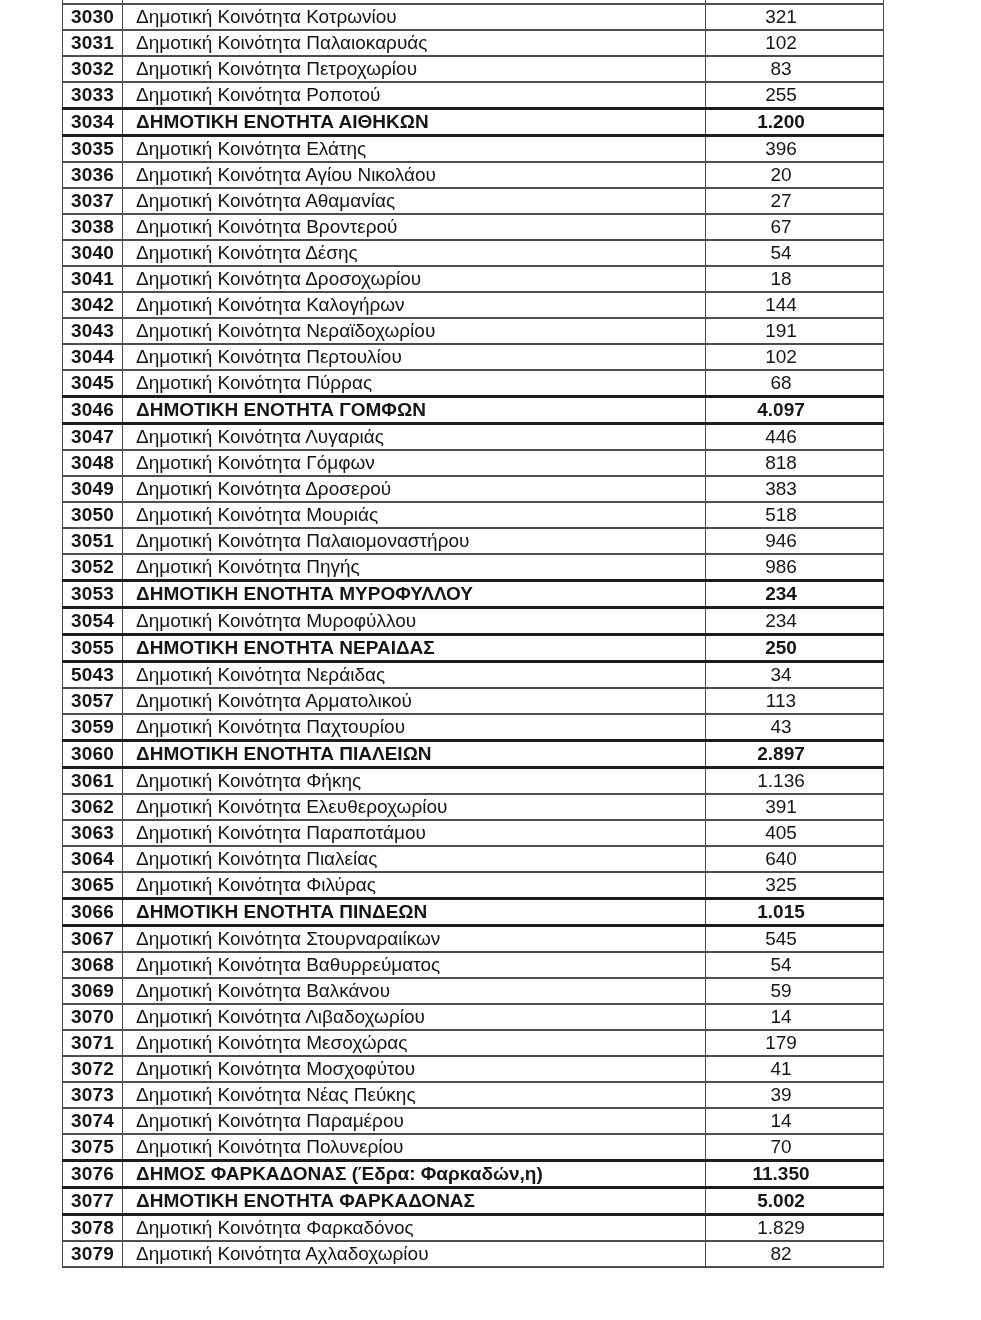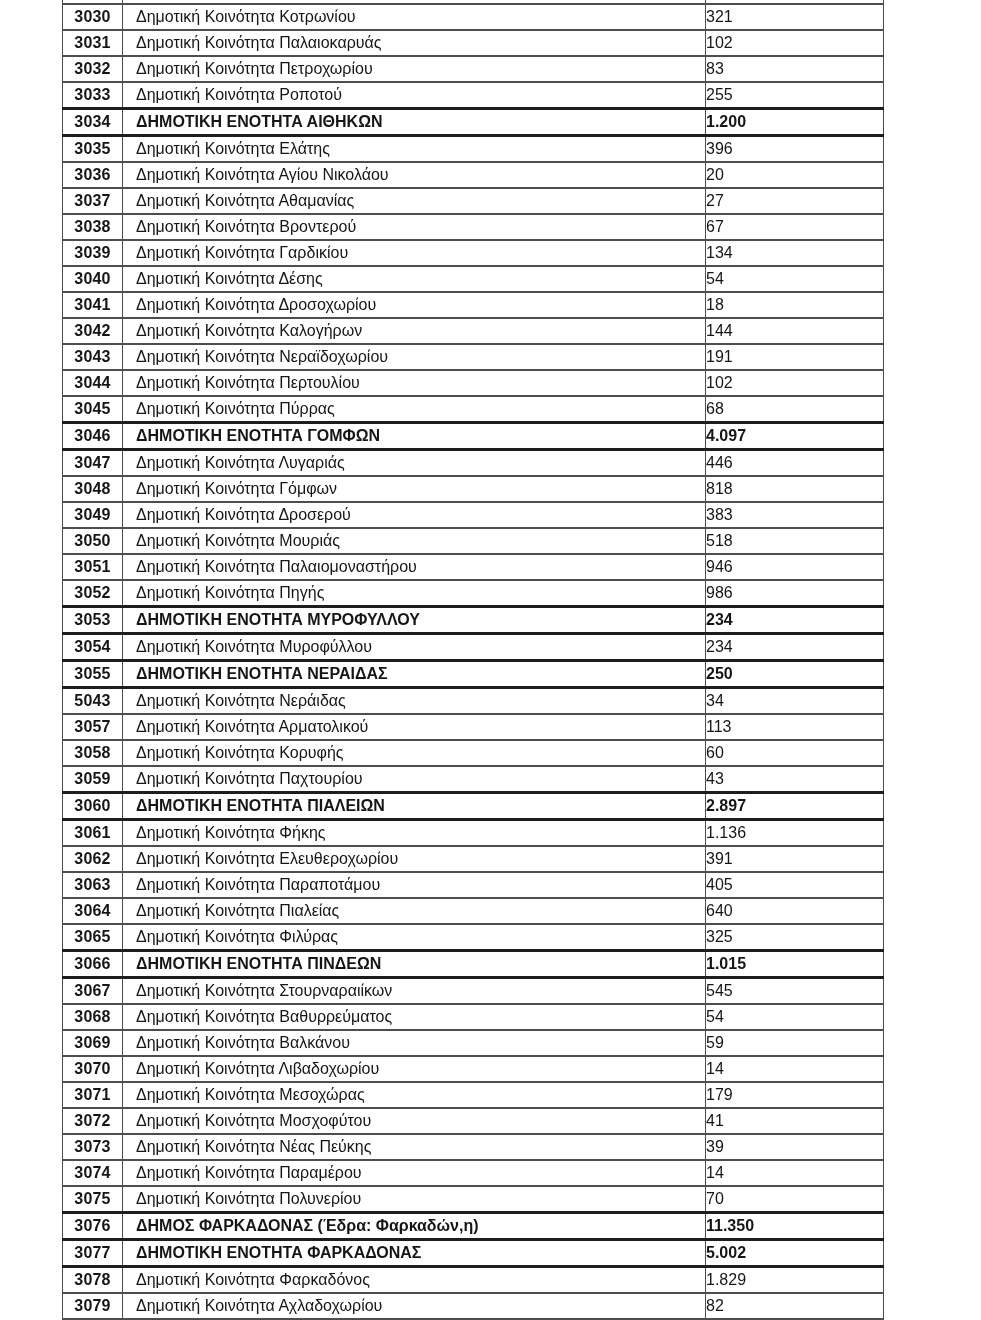--- a/index.html
+++ b/index.html
@@ -16,21 +16,21 @@
     font-family: "Liberation Sans", sans-serif;
   }
   table.pop-table {
     position: absolute;
     left: 62px;
     top: 0;
     width: 821px;
     border-collapse: collapse;
     table-layout: fixed;
     color: #161616;
-    font-size: 16px;
+    font-size: 19px;
   }
   col.c-code  { width: 60px;  }
   col.c-name  { width: 583px; }
   col.c-value { width: 178px; }
 
   td {
     height: 24px;
     line-height: 24px;
     padding: 0;
     border-left: 1.5px solid #4d4d4d;
@@ -48,21 +48,21 @@
   td.code {
     font-weight: bold;
     text-align: center;
     letter-spacing: 0.2px;
   }
   td.name {
     padding-left: 13px;
     border-radius: 13px;
   }
   td.value {
-    text-align: left;
+    text-align: center;
     padding-right: 27px;
   }
   tr.section td {
     font-weight: bold;
     border-top: 3px solid #1d1d1d;
     border-bottom: 3px solid #1d1d1d;
   }
 </style>
 </head>
 <body>
@@ -119,25 +119,20 @@
     <td class="code">3037</td>
     <td class="name">Δημοτική Κοινότητα Αθαμανίας</td>
     <td class="value">27</td>
   </tr>
         <tr>
     <td class="code">3038</td>
     <td class="name">Δημοτική Κοινότητα Βροντερού</td>
     <td class="value">67</td>
   </tr>
         <tr>
-    <td class="code">3039</td>
-    <td class="name">Δημοτική Κοινότητα Γαρδικίου</td>
-    <td class="value">134</td>
-  </tr>
-        <tr>
     <td class="code">3040</td>
     <td class="name">Δημοτική Κοινότητα Δέσης</td>
     <td class="value">54</td>
   </tr>
         <tr>
     <td class="code">3041</td>
     <td class="name">Δημοτική Κοινότητα Δροσοχωρίου</td>
     <td class="value">18</td>
   </tr>
         <tr>
@@ -212,25 +207,20 @@
   </tr>
         <tr>
     <td class="code">5043</td>
     <td class="name">Δημοτική Κοινότητα Νεράιδας</td>
     <td class="value">34</td>
   </tr>
         <tr>
     <td class="code">3057</td>
     <td class="name">Δημοτική Κοινότητα Αρματολικού</td>
     <td class="value">113</td>
-  </tr>
-        <tr>
-    <td class="code">3058</td>
-    <td class="name">Δημοτική Κοινότητα Κορυφής</td>
-    <td class="value">60</td>
   </tr>
         <tr>
     <td class="code">3059</td>
     <td class="name">Δημοτική Κοινότητα Παχτουρίου</td>
     <td class="value">43</td>
   </tr>
         <tr class="section">
     <td class="code">3060</td>
     <td class="name">ΔΗΜΟΤΙΚΗ ΕΝΟΤΗΤΑ ΠΙΑΛΕΙΩΝ</td>
     <td class="value">2.897</td>

